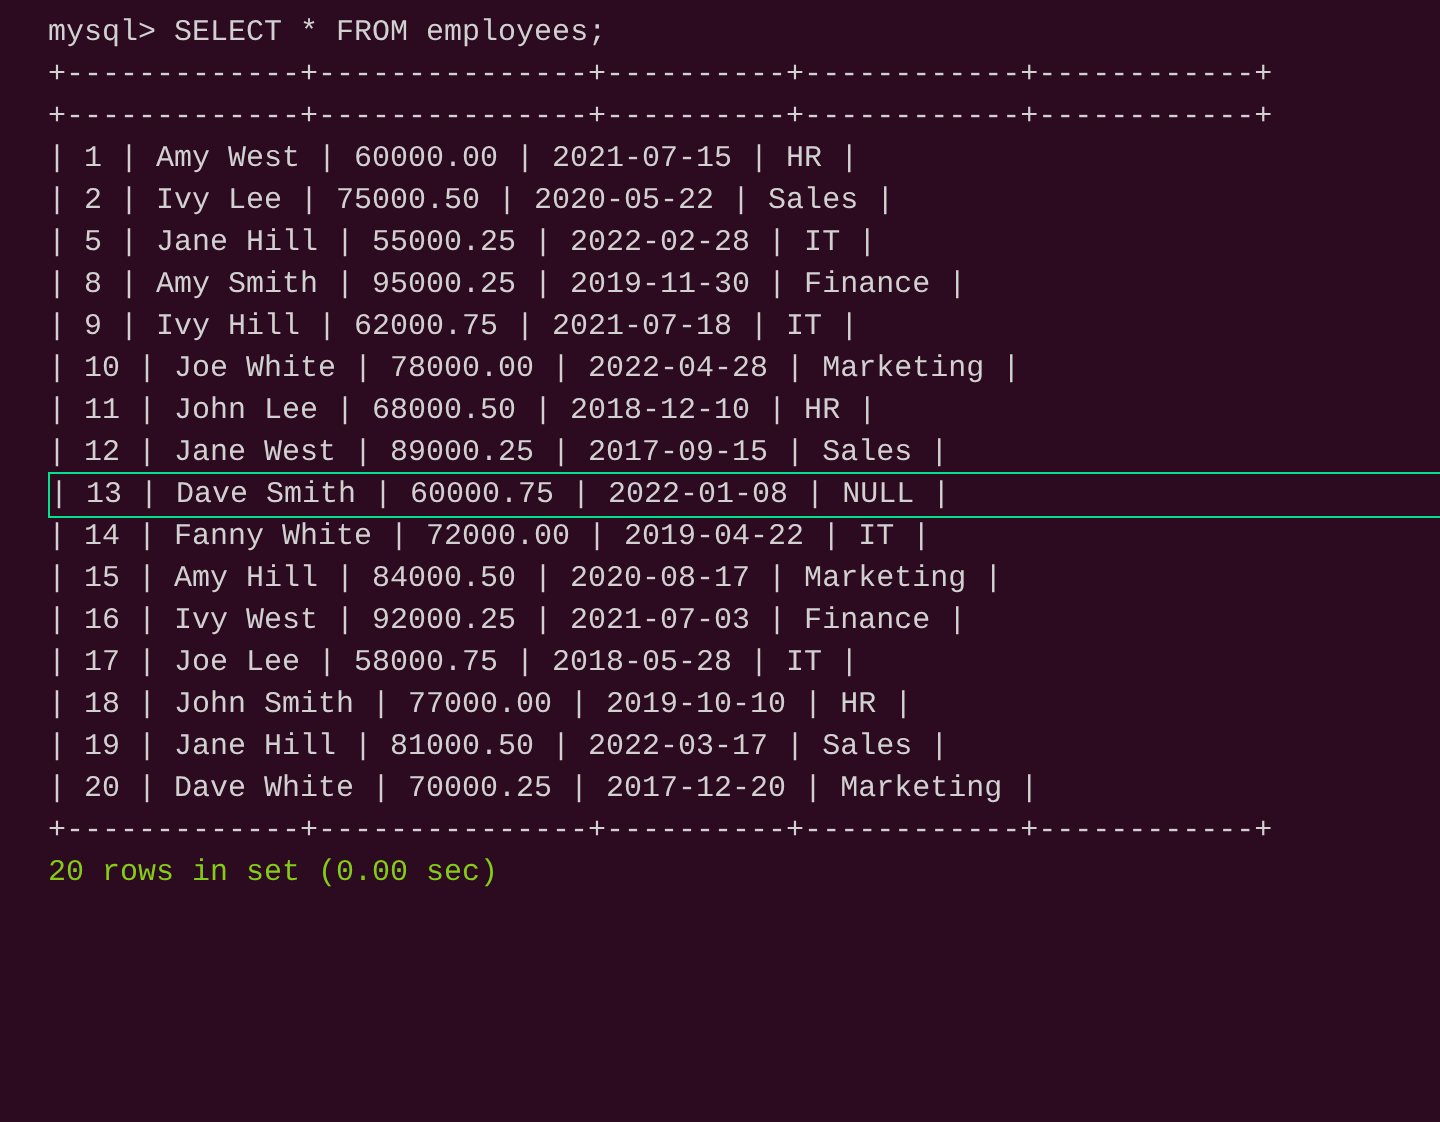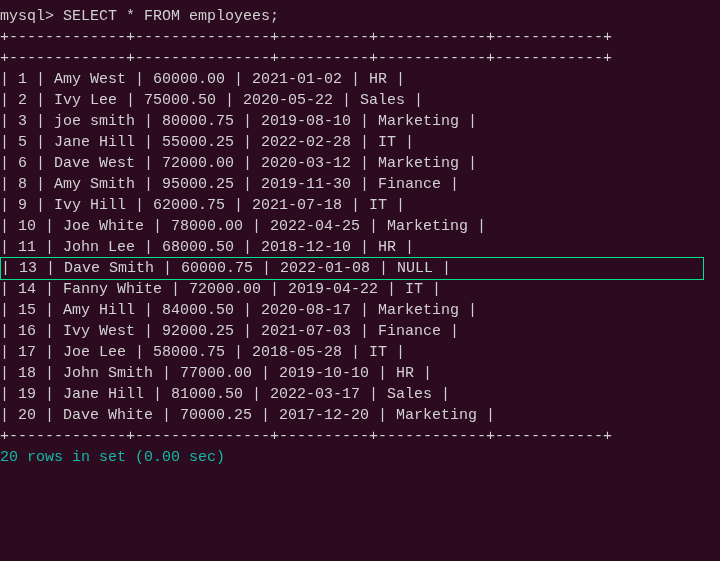--- a/index.html
+++ b/index.html
@@ -9,65 +9,64 @@
     font-family: "Consolas", "Menlo", "Courier New", monospace;
     font-size: 15px;
     line-height: 21px;
     color: #d1d1d1;
     width: 720px;
     height: 561px;
     overflow: hidden;
     white-space: nowrap;
   }
   .term {
-    padding: 6px 0;
+    padding: 6px 24px;
   }
   .prompt {
     color: #d1d1d1;
   }
   .border-line, .header-row, .data-row {
     color: #d1d1d1;
   }
   .highlight-box {
     border: 1px solid #00e28c;
     margin: -1px 0;
     box-sizing: border-box;
     width: 704px;
   }
   .row {
     display: block;
   }
   .footer {
-    color: #14b8a6;
+    color: #84cc16;
   }
 </style>
 </head>
 <body>
 
 <div class="term">
 
   <div class="row prompt">
     <span>mysql&gt;</span><span> </span><span>SELECT * FROM employees;</span>
   </div>
 
   <div class="row border-line">+-------------+---------------+----------+------------+------------+</div>
 
 
   <div class="row border-line">+-------------+---------------+----------+------------+------------+</div>
 
   <div id="rows-container">
-      <div class="row data-row">|           1 | Amy West      | 60000.00 | 2021-01-02 | HR         |</div>
+      <div class="row data-row">|           1 | Amy West      | 60000.00 | 2021-07-15 | HR         |</div>
       <div class="row data-row">|           2 | Ivy Lee       | 75000.50 | 2020-05-22 | Sales      |</div>
-      <div class="row data-row">|           3 | joe smith     | 80000.75 | 2019-08-10 | Marketing  |</div>
       <div class="row data-row">|           5 | Jane Hill     | 55000.25 | 2022-02-28 | IT         |</div>
-      <div class="row data-row">|           6 | Dave West     | 72000.00 | 2020-03-12 | Marketing  |</div>
       <div class="row data-row">|           8 | Amy Smith     | 95000.25 | 2019-11-30 | Finance    |</div>
       <div class="row data-row">|           9 | Ivy Hill      | 62000.75 | 2021-07-18 | IT         |</div>
-      <div class="row data-row">|          10 | Joe White     | 78000.00 | 2022-04-25 | Marketing  |</div>
+      <div class="row data-row">|          10 | Joe White     | 78000.00 | 2022-04-28 | Marketing  |</div>
       <div class="row data-row">|          11 | John Lee      | 68000.50 | 2018-12-10 | HR         |</div>
+      <div class="row data-row">|          12 | Jane West     | 89000.25 | 2017-09-15 | Sales      |</div>
       <div class="highlight-box">
         <div class="row data-row">|          13 | Dave Smith    | 60000.75 | 2022-01-08 | NULL       |</div>
       </div>
       <div class="row data-row">|          14 | Fanny White   | 72000.00 | 2019-04-22 | IT         |</div>
       <div class="row data-row">|          15 | Amy Hill      | 84000.50 | 2020-08-17 | Marketing  |</div>
       <div class="row data-row">|          16 | Ivy West      | 92000.25 | 2021-07-03 | Finance    |</div>
       <div class="row data-row">|          17 | Joe Lee       | 58000.75 | 2018-05-28 | IT         |</div>
       <div class="row data-row">|          18 | John Smith    | 77000.00 | 2019-10-10 | HR         |</div>
       <div class="row data-row">|          19 | Jane Hill     | 81000.50 | 2022-03-17 | Sales      |</div>
       <div class="row data-row">|          20 | Dave White    | 70000.25 | 2017-12-20 | Marketing  |</div>

